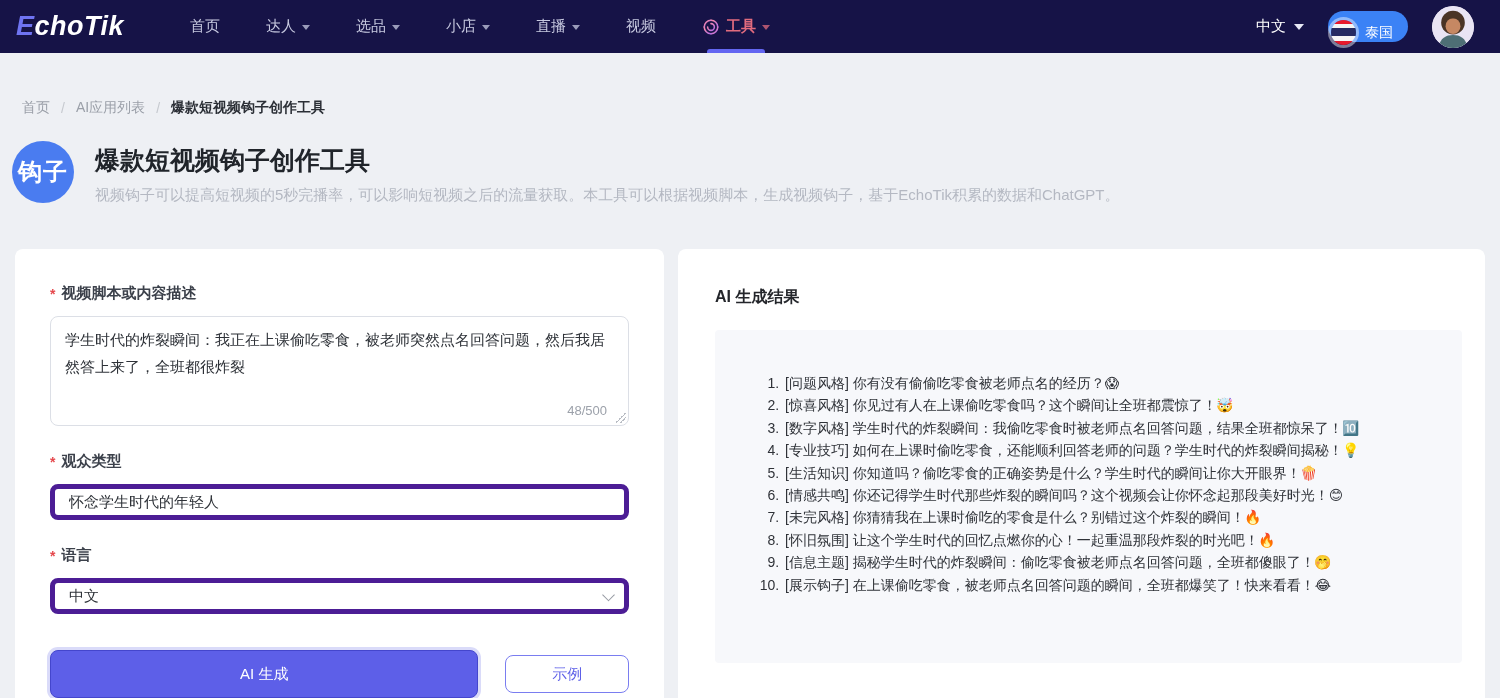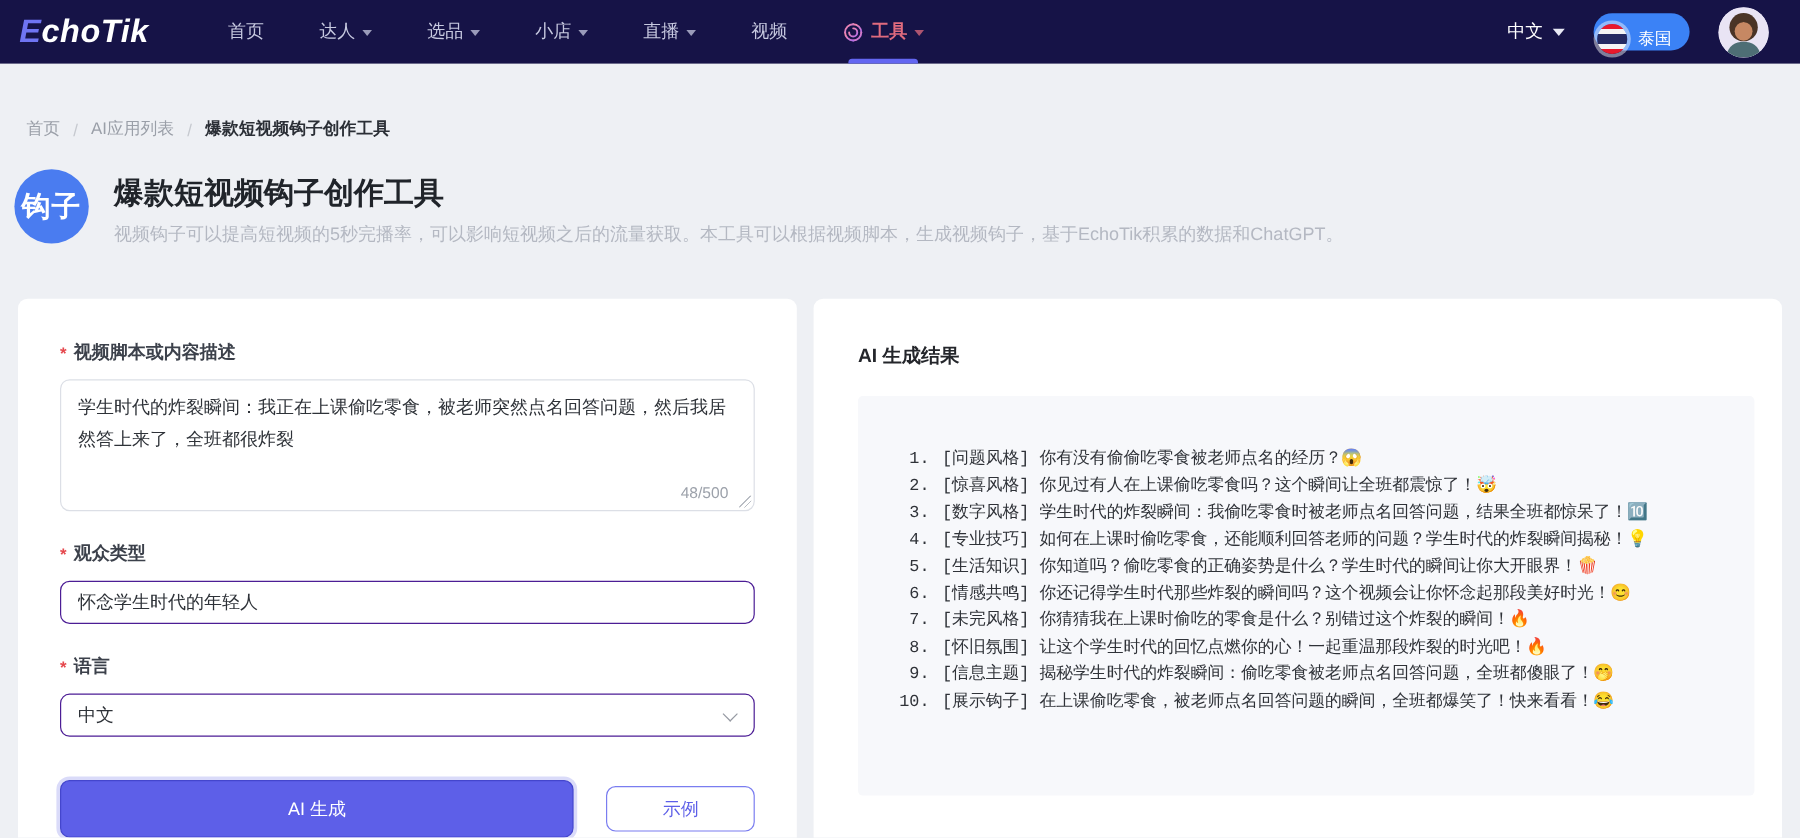--- a/index.html
+++ b/index.html
@@ -44,31 +44,31 @@
 
   
   .field-label { display:flex; align-items:flex-start; gap:6px; font-size:15px; font-weight:600; color:#3c414b; }
   .req-star { color:#e5484d; font-size:14px; margin-top:2px; }
   .field { margin-top:26px; }
   .textarea-wrap { position:relative; margin-top:13px; }
   textarea.box { display:block; width:100%; height:110px; border:1px solid #dcdfe6; border-radius:8px; padding:9px 14px; font-size:15px; line-height:27px; color:#2e3238; resize:none; font-family:inherit; outline:none; background:#fff; }
   .char-count { position:absolute; right:22px; bottom:8px; font-size:13px; color:#9ca1aa; }
   .resize-grip { position:absolute; right:3px; bottom:3px; width:10px; height:10px;
     background:linear-gradient(135deg,transparent 0 45%,#b9bdc4 45% 52%,transparent 52% 68%,#b9bdc4 68% 75%,transparent 75%); }
-  input.box { display:block; width:100%; height:36px; border:1px solid #4c1d95; border-radius:8px; padding:0 14px; font-size:15px; color:#2e3238; font-family:inherit; outline:none; margin-top:13px; background:#fff; }
+  input.box { display:block; width:100%; height:36px; border:5px solid #4c1d95; border-radius:8px; padding:0 14px; font-size:15px; color:#2e3238; font-family:inherit; outline:none; margin-top:13px; background:#fff; }
   .select-wrap { position:relative; }
   .select-chevron { position:absolute; right:16px; top:50%; margin-top:-1px; width:9px; height:9px; border-right:1.6px solid #9599a2; border-bottom:1.6px solid #9599a2; transform:translateY(-50%) rotate(45deg); pointer-events:none; }
   .btn-row { display:flex; margin-top:36px; align-items:center; }
   .btn-primary { width:430px; height:48px; background:#5d5fe8; border:1px solid #4446cd; border-radius:8px; color:#fff; font-size:15px; font-family:inherit; cursor:pointer; box-shadow:0 0 0 3px #dadbf9; }
   .btn-outline { width:124px; height:38px; margin-left:27px; background:#fff; border:1px solid #7a7df0; border-radius:8px; color:#5d5fe8; font-size:15px; font-family:inherit; cursor:pointer; }
 
   
   .results-title { font-size:16px; font-weight:700; color:#24262b; }
   .results-box { margin-top:22px; height:333px; background:#f7f8fb; border-radius:4px; padding:42px 24px 0 42px; overflow:hidden; }
-  .results-box ol { margin:0; padding-left:26px; font-size:14px; line-height:22.4px; color:#2f3238;font-family:Liberation Mono, monospace; }
+  .results-box ol { margin:0; padding-left:26px; font-size:14px; line-height:22.4px; color:#2f3238; }
   .results-box li { padding-left:2px; }
 </style>
 </head>
 <body>
 
 <div class="header">
   <div class="logo"><span class="logo-e">E</span><span>choTik</span></div>
 
   <div class="nav">
     <div class="nav-item">

